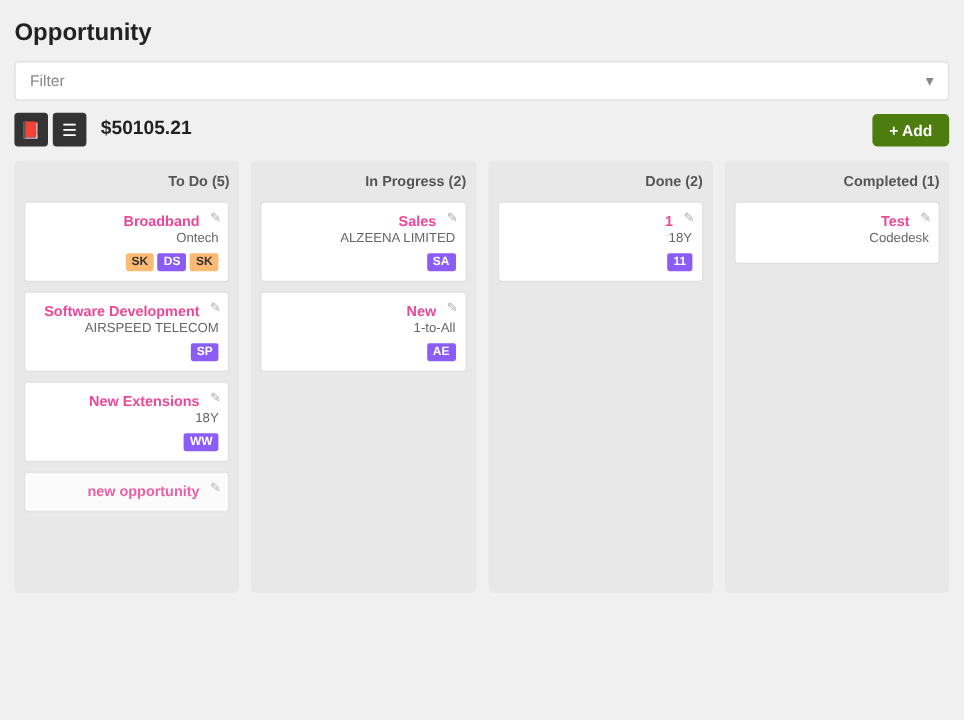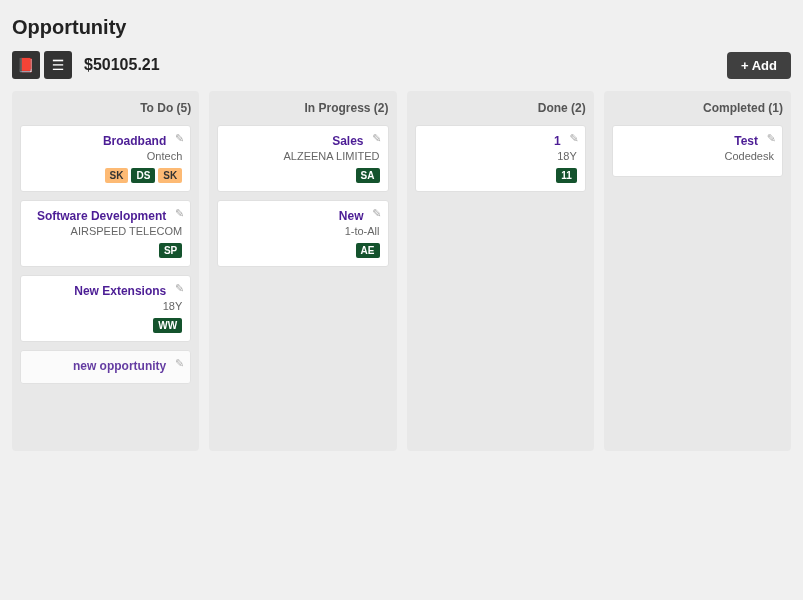--- a/index.html
+++ b/index.html
@@ -71,21 +71,21 @@
     }
 
     .amount-text {
       font-size: 16px;
       font-weight: bold;
       margin-left: 8px;
       color: #222;
     }
 
     .add-btn {
-      background: #404040;
+      background: #4d7c0f;
       color: #fff;
       border: none;
       border-radius: 4px;
       padding: 6px 14px;
       font-size: 13px;
       cursor: pointer;
       font-weight: bold;
     }
 
     .kanban-board {
@@ -127,21 +127,21 @@
       right: 6px;
       color: #aaa;
       font-size: 11px;
       cursor: pointer;
     }
 
     .card-title {
       font-weight: bold;
       font-size: 12px;
       margin-bottom: 2px;
-      color: #4c1d95;
+      color: #ec4899;
       padding-right: 16px;
     }
 
     .card-subtitle {
       font-size: 11px;
       color: #666;
       margin-bottom: 6px;
     }
 
     .card-badges {
@@ -152,39 +152,43 @@
     }
 
     .badge {
       color: #fff;
       font-size: 10px;
       font-weight: bold;
       padding: 2px 5px;
       border-radius: 2px;
     }
 
-    .badge-green { background: #14532d; }
+    .badge-green { background: #8b5cf6; }
     .badge-yellow { background: #fdba74; color: #333; }
 
     .card-partial {
       background: #fff;
       border-radius: 3px;
       padding: 8px;
       margin-bottom: 8px;
       position: relative;
       border: 1px solid #e0e0e0;
       opacity: 0.85;
     }
   </style>
 </head>
 <body>
 
 <div class="page-wrapper">
   <div class="page-title">Opportunity</div>
 
+  <div class="filter-bar">
+    <span class="filter-label">Filter</span>
+    <span class="filter-chevron">▾</span>
+  </div>
 
   <div class="toolbar">
     <div class="toolbar-left">
       <button class="icon-btn" title="Book view">
         <span>📕</span>
       </button>
       <button class="icon-btn" title="List view">
         <span>☰</span>
       </button>
       <span class="amount-text">$50105.21</span>

